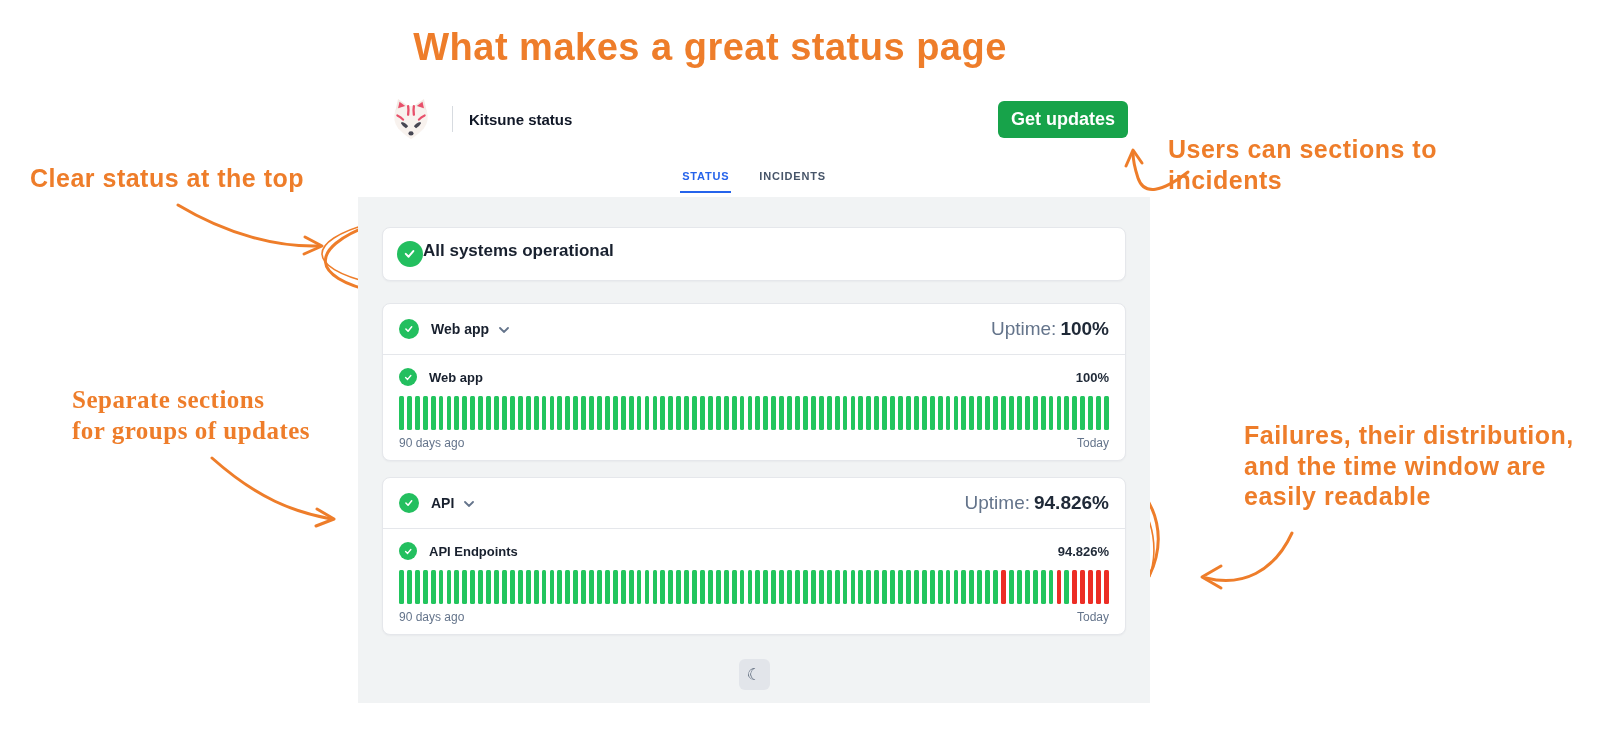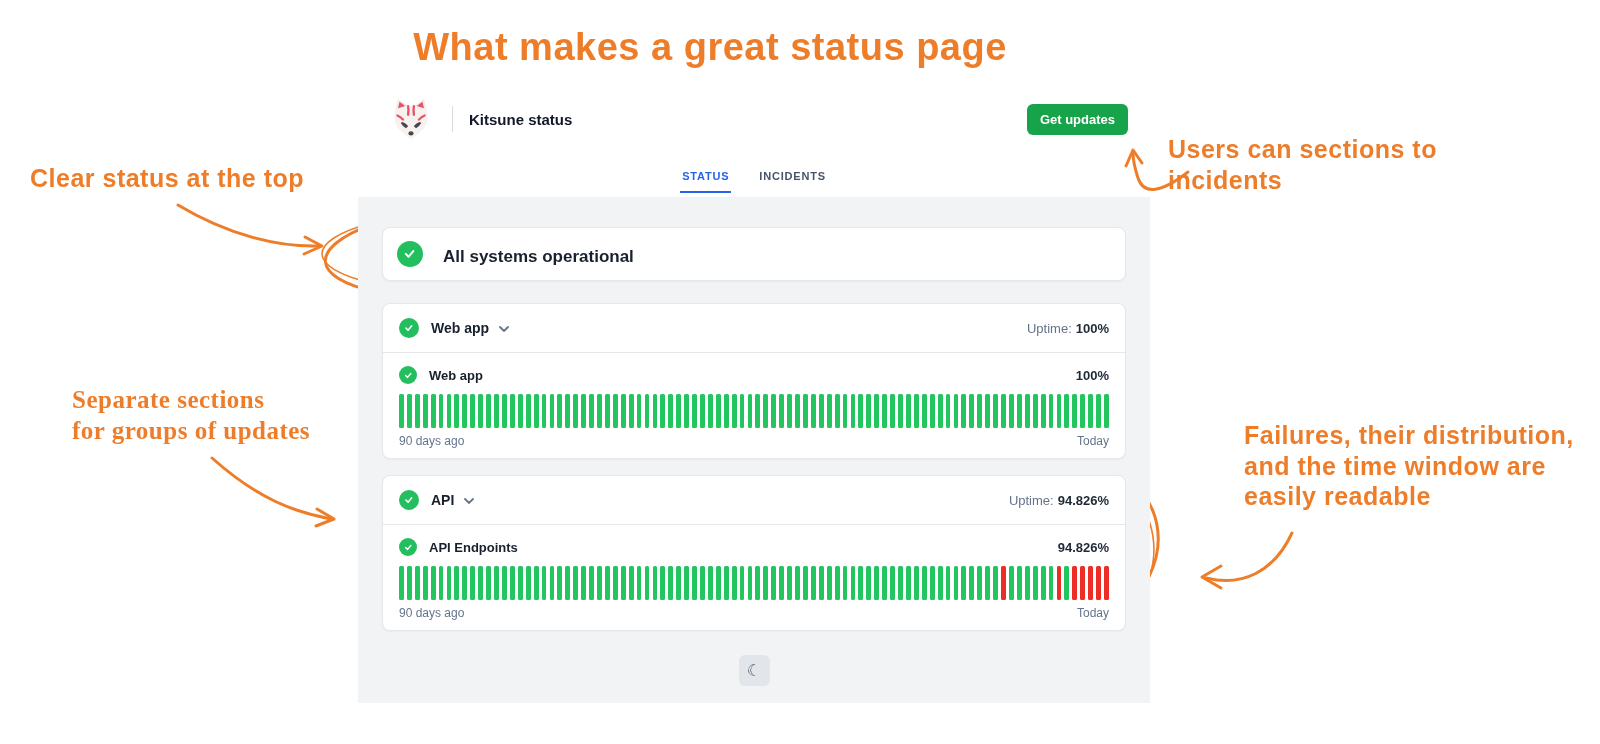--- a/index.html
+++ b/index.html
@@ -32,42 +32,42 @@
   .overlay path,.overlay ellipse{fill:none;stroke:var(--annotation-orange);
     stroke-linecap:round;stroke-linejoin:round;}
 
   
   .app-header{position:absolute;left:358px;top:88px;width:792px;height:62px;
     display:flex;align-items:center;padding:0 22px 0 30px;}
   .logo{width:46px;height:46px;flex:0 0 auto;}
   .vdiv{width:1px;height:26px;background:#d7dbe0;margin:0 16px 0 18px;}
   .brand{font-size:15px;font-weight:700;color:#111827;}
   .spacer{flex:1;}
-  .btn-updates{background:var(--brand-green);color:#fff;font-size:13px;font-weight:700;
+  .btn-updates{background:var(--brand-green);color:#fff;font-size:18px;font-weight:700;
     border:none;border-radius:6px;padding:8px 13px;cursor:pointer;
     font-family:"Liberation Sans",sans-serif;margin-left:38px;}
 
   .tabs{position:absolute;left:358px;top:166px;width:792px;display:flex;
     justify-content:center;gap:26px;}
   .tab{font-size:11px;font-weight:700;letter-spacing:.8px;color:#475569;
     padding:4px 2px 9px;cursor:pointer;border-bottom:2px solid transparent;}
   .tab.active{color:var(--tab-blue);border-bottom-color:var(--tab-blue);}
 
   .panel{position:absolute;left:358px;top:197px;width:792px;height:506px;
     background:var(--panel-bg);padding:30px 24px 18px;}
   .card{background:#fff;border:1px solid var(--card-border);border-radius:8px;
     box-shadow:0 1px 2px rgba(16,24,40,.04);}
-  .card-overall{display:flex;align-items:flex-end;gap:20px;padding:13px 14px;margin-bottom:22px;}
+  .card-overall{display:flex;align-items:flex-start;padding:13px 14px;margin-bottom:22px;}
   .overall-label{font-size:17px;font-weight:700;}
 
   .group{margin-bottom:16px;}
   .group-header{display:flex;align-items:center;padding:14px 16px;cursor:pointer;}
   .group-name{font-size:14px;font-weight:700;margin:0 10px 0 12px;}
   .chev{margin-top:2px;}
-  .uptime{margin-left:auto;font-size:13px;color:var(--text-gray);}
+  .uptime{margin-left:auto;font-size:19px;color:var(--text-gray);}
   .uptime b{color:#1f2937;font-weight:600;margin-left:4px;}
   .group-body{border-top:1px solid var(--card-border);padding:13px 16px 10px;}
   .svc-row{display:flex;align-items:center;}
   .svc-name{font-size:13px;font-weight:700;margin-left:12px;}
   .svc-pct{margin-left:auto;font-size:13px;color:#1f2937;font-weight:600;}
   .bars{display:flex;gap:3.1px;height:34px;margin-top:10px;}
   .bar{flex:1;border-radius:1.5px;}
   .bar.up{background:var(--bar-up);}
   .bar.down{background:var(--bar-down);}
   .bar-foot{display:flex;justify-content:space-between;font-size:12px;

